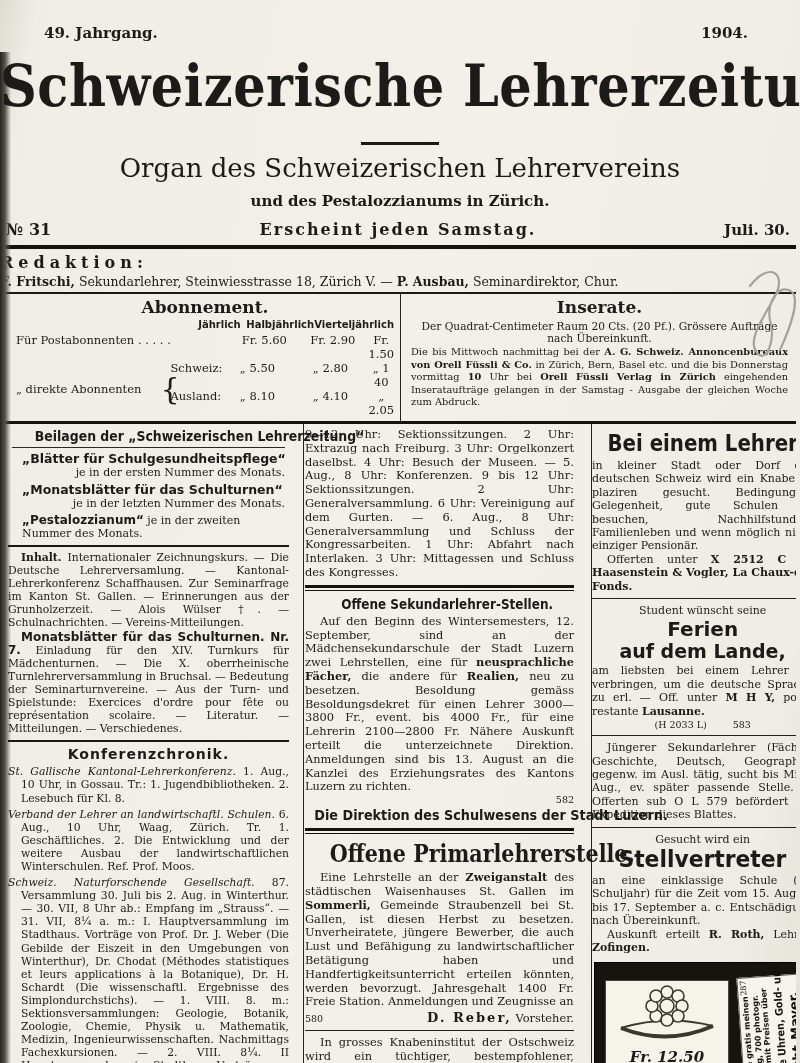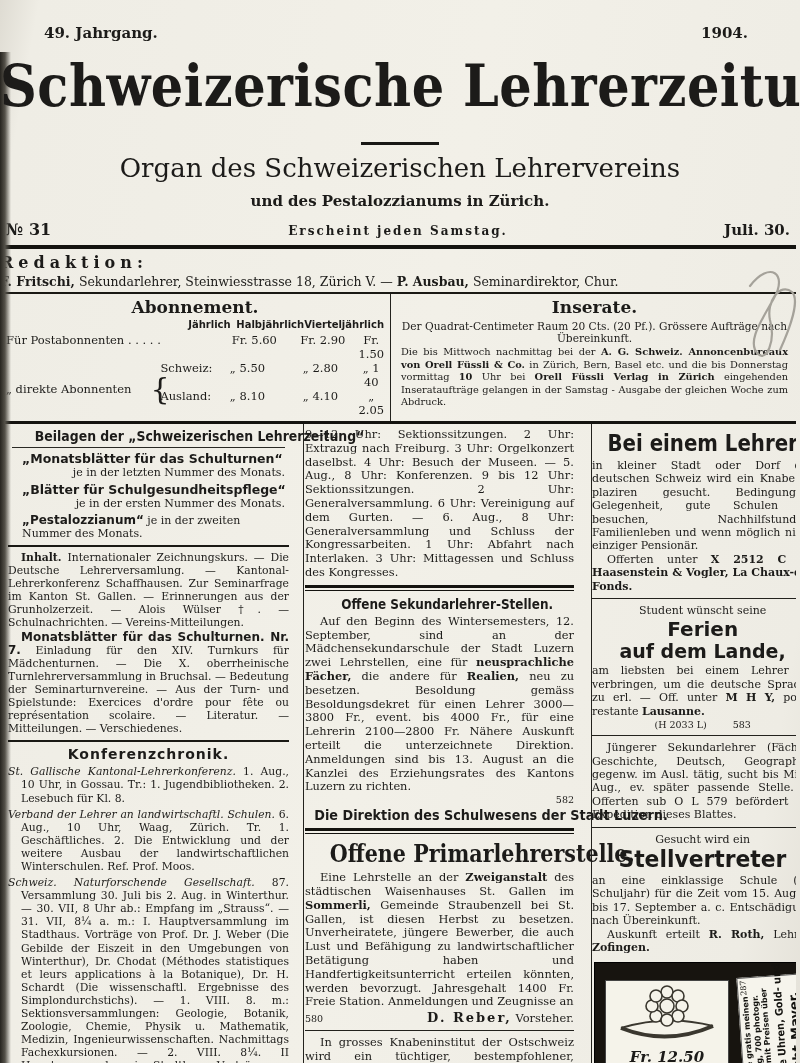--- a/index.html
+++ b/index.html
@@ -16,32 +16,32 @@
   
   .toprow{display:flex;justify-content:space-between;padding:24px 52px 0 44px;
     font-weight:bold;font-size:15px;}
   .masthead{white-space:nowrap;text-align:center;font-weight:bold;font-size:51px;
     letter-spacing:.5px;margin-top:10px;transform:scaleY(1.12);transform-origin:top;}
   .mastrule{width:78px;height:3px;background:#191815;margin:30px auto 6px;}
   .organ1{text-align:center;font-size:26px;margin-top:8px;}
   .organ2{text-align:center;font-size:15px;font-weight:bold;margin-top:9px;}
   .issuerow{display:flex;align-items:baseline;margin:10px 10px 0 6px;}
   .issuerow .no{font-weight:bold;font-size:16px;width:160px;}
-  .issuerow .freq{flex:1;text-align:center;font-weight:bold;font-size:12px;letter-spacing:2px;}
+  .issuerow .freq{flex:1;text-align:center;font-weight:bold;font-size:16px;letter-spacing:2px;}
   .issuerow .dt{font-weight:bold;font-size:15px;width:160px;text-align:right;}
   .rule-heavy{height:4px;background:#14130f;margin:6px 4px 0;}
   .rule-thin{height:1px;background:#2a2924;margin:0 4px;}
   .rule-med{height:2px;background:#1a1914;margin:0 4px;}
 
   .redaktion{text-align:left;padding:4px 0 3px;}
   .redaktion .rlabel{font-weight:bold;font-size:16px;letter-spacing:5px;}
   .redaktion .rline{font-size:12.5px;margin-top:2px;}
 
   .subrow{display:flex;margin:0 4px;border-bottom:3px solid #14130f;}
-  .abo{width:378px;padding:3px 6px 4px 2px;}
+  .abo{width:378px;padding:3px 6px 4px 12px;}
   .ins{flex:1;border-left:1px solid #23221d;padding:3px 8px 4px 10px;}
   .abo-title,.ins-title{text-align:center;font-weight:bold;font-size:17px;}
   .abo-table{font-size:11.5px;margin-top:2px;}
   .abo-hrow{display:flex;font-weight:bold;font-size:10px;
     font-family:"DejaVu Sans","Liberation Sans",sans-serif;}
   .ac1{width:168px;} .ac2{width:62px;text-align:left;} .ac3{width:70px;text-align:center;}
   .ac4{width:76px;text-align:center;} .ac5{flex:1;text-align:center;}
   .abo-r1{display:flex;margin-top:3px;}
   .abo-r2{display:flex;align-items:center;}
   .brace{font-size:30px;font-weight:400;line-height:26px;width:10px;}
@@ -189,26 +189,26 @@
 
   <div class="main">
     <div class="vdiv1"></div>
     <div class="vdiv2"></div>
 
     <div class="colL">
       <div class="beil-head sans"><span class="cond">Beilagen der „Schweizerischen Lehrerzeitung“</span></div>
       <div class="rule-thin" style="margin-top:3px"></div>
 
       <div class="beil-item">
+        <div class="beil-name sans">„Blätter für Schulgesundheitspflege“</div>
+        <div class="beil-note">je in der ersten Nummer des Monats.</div>
+      </div>
+      <div class="beil-item">
         <div class="beil-name sans">„Monatsblätter für das Schulturnen“</div>
         <div class="beil-note">je in der letzten Nummer des Monats.</div>
-      </div>
-      <div class="beil-item">
-        <div class="beil-name sans">„Blätter für Schulgesundheitspflege“</div>
-        <div class="beil-note">je in der ersten Nummer des Monats.</div>
       </div>
       <div class="beil-inline"><span class="bs">„Pestalozzianum“</span><span> je in der zweiten Nummer des Monats.</span></div>
 
       <div class="lrule"></div>
 
       <div class="smallp" style="text-indent:13px"><span class="b">Inhalt.</span><span> Internationaler Zeichnungskurs. — Die Deutsche Lehrerversamlung. — Kantonal-Lehrerkonferenz Schaffhausen. Zur Seminarfrage im Kanton St. Gallen. — Erinnerungen aus der Grunholzerzeit. — Alois Wülser †. — Schulnachrichten. — Vereins-Mitteilungen.</span></div>
       <div class="smallp" style="text-indent:13px"><span class="bs">Monatsblätter für das Schulturnen. Nr. 7.</span><span> Einladung für den XIV. Turnkurs für Mädchenturnen. — Die X. oberrheinische Turnlehrerversammlung in Bruchsal. — Bedeutung der Seminarturnvereine. — Aus der Turn- und Spielstunde: Exercices d'ordre pour fête ou représentation scolaire. — Literatur. — Mitteilungen. — Verschiedenes.</span></div>
 
       <div class="lrule"></div>
 

